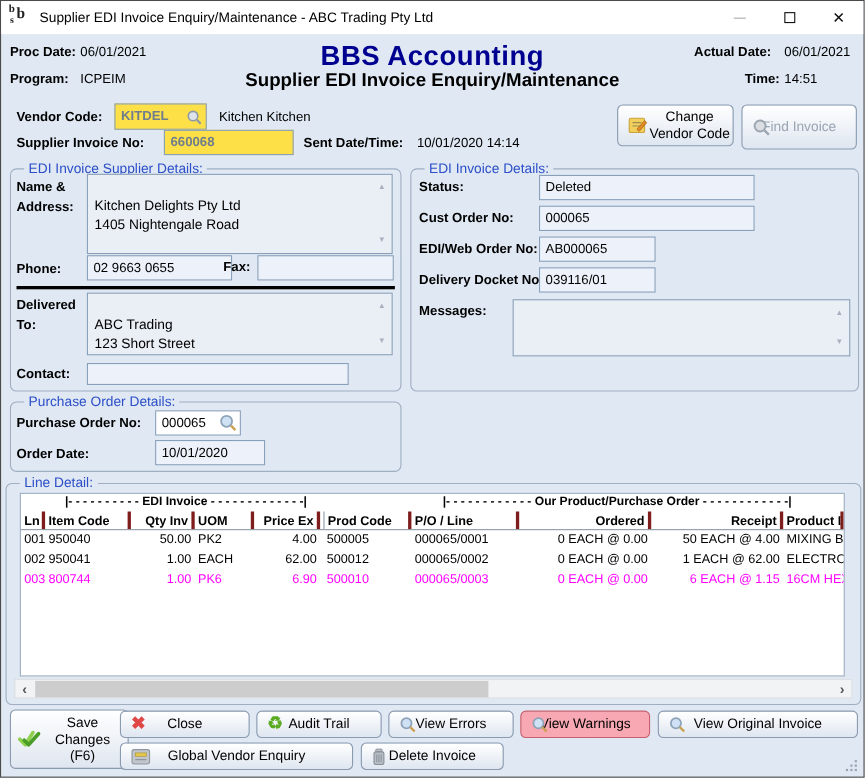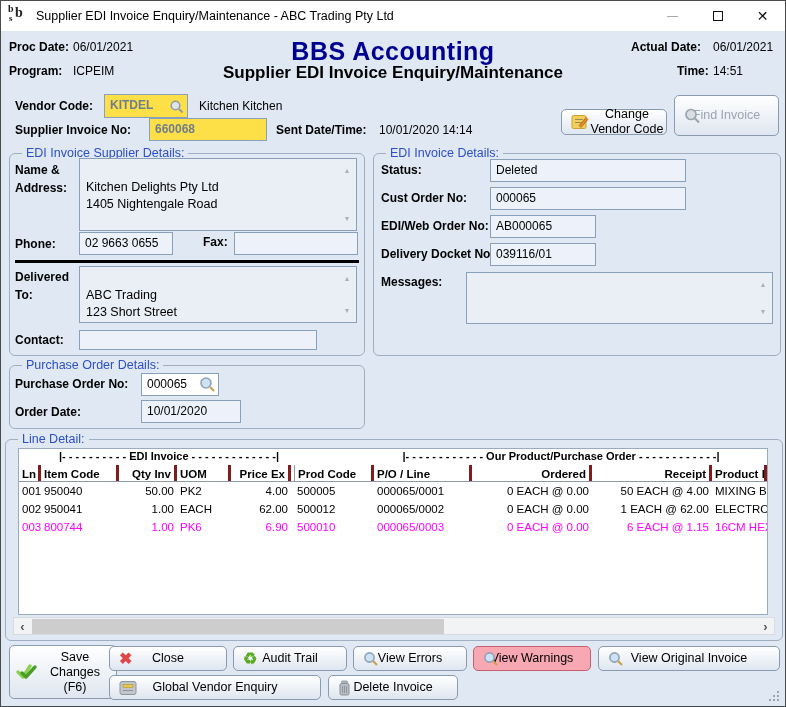--- a/index.html
+++ b/index.html
@@ -116,21 +116,21 @@
         <line x1="10" y1="10" x2="13.5" y2="13.5" stroke="#8f9aa6" stroke-width="2"></line>
       </svg>
   </div>
   <span class="hdr-value" style="left:198px;top:98px">Kitchen Kitchen</span>
 
   <span class="lbl" style="left:14px;top:122px">Supplier Invoice No:</span>
   <div class="field grey" style="left:148px;top:117px;width:118px;height:23px"><span>660068</span></div>
   <span class="lbl" style="left:275px;top:122px">Sent Date/Time:</span>
   <span class="hdr-value" style="left:378px;top:122px">10/01/2020 14:14</span>
 
-  <div class="btn" style="left:560px;top:108px;width:106px;height:26px;padding-left:26px">
+  <div class="btn" style="left:560px;top:94px;width:106px;height:38px;padding-left:26px">
     <span class="ico">
       <svg width="19" height="17">
           <rect x="1" y="2" width="14" height="13" rx="1.5" fill="#f2cf5a" stroke="#c9a23a"></rect>
           <line x1="4" y1="6" x2="12" y2="6" stroke="#9a8a55" stroke-width="1"></line>
           <line x1="4" y1="9" x2="12" y2="9" stroke="#9a8a55" stroke-width="1"></line>
           <polygon points="8,12 15,4 17,6 10,14" fill="#e08a28" stroke="#a05a10" stroke-width="0.6"></polygon>
         </svg>
     </span>
     <span class="btn-label">Change
 Vendor Code</span>
@@ -151,21 +151,21 @@
   <span class="lbl" style="left:14px;top:160px;line-height:18px">Name &amp;
 Address:</span>
   <div class="tarea" style="left:78px;top:157px;width:278px;height:73px">
     <span>Kitchen Delights Pty Ltd
 1405 Nightengale Road
 
 COFFS HARBOUR NSW 2450</span>
     <span class="scrollhints"><span>▲</span><span>▼</span></span>
   </div>
   <span class="lbl" style="left:14px;top:236px">Phone:</span>
-  <div class="field" style="left:78px;top:231px;width:94px;height:23px"><span>02 9663 0655</span></div>
+  <div class="field" style="left:78px;top:231px;width:132px;height:23px"><span>02 9663 0655</span></div>
   <span class="lbl" style="left:202px;top:234px">Fax:</span>
   <div class="field" style="left:233px;top:231px;width:124px;height:23px"><span></span></div>
   <div class="sep-line" style="left:14px;top:259px;width:344px;height:3px"></div>
   <span class="lbl" style="left:14px;top:267px;line-height:18px">Delivered
 To:</span>
   <div class="tarea" style="left:78px;top:265px;width:278px;height:57px">
     <span>ABC Trading
 123 Short Street
 Smallville NSW 2450</span>
     <span class="scrollhints"><span>▲</span><span>▼</span></span>

